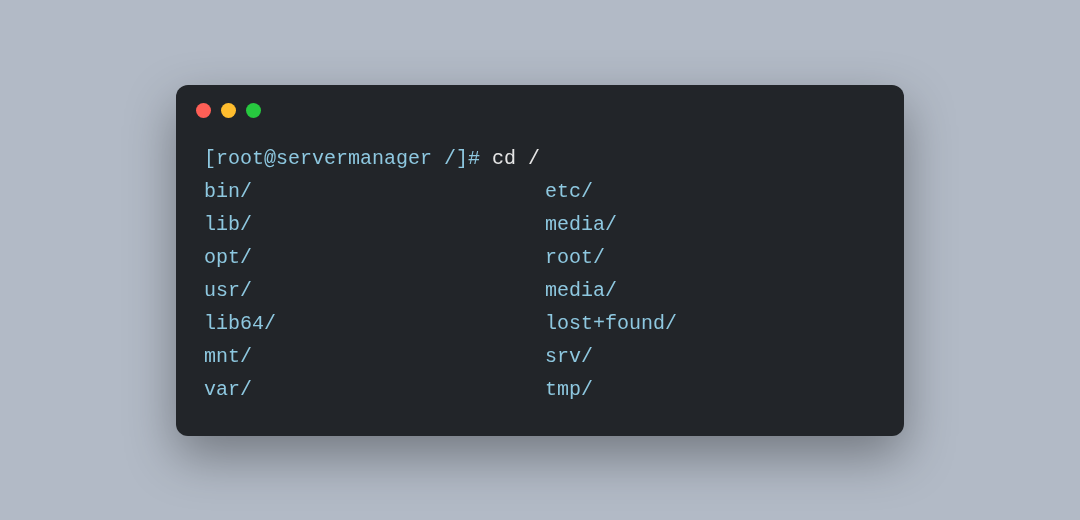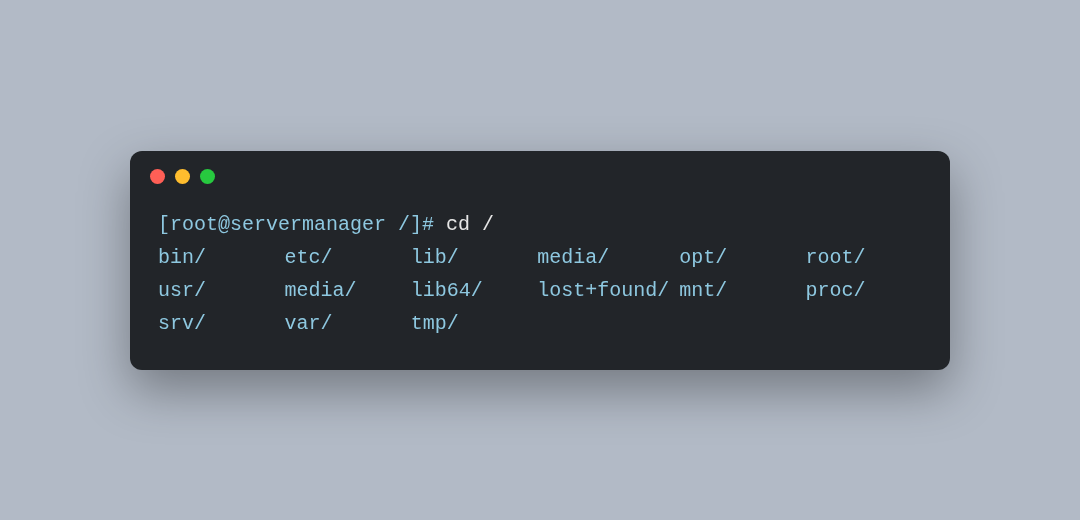--- a/index.html
+++ b/index.html
@@ -6,21 +6,21 @@
   body {
     width: 1080px;
     height: 520px;
     background: #b2bac6;
     display: flex;
     align-items: center;
     justify-content: center;
     font-family: "SF Mono", "Monaco", "Menlo", "Consolas", "Courier New", monospace;
   }
   .terminal-window {
-    width: 820px;
+    width: 728px;
     background: #222529;
     border-radius: 12px;
     box-shadow: 0 20px 50px rgba(0,0,0,0.35);
     overflow: hidden;
   }
   .titlebar {
     display: flex;
     align-items: center;
     gap: 10px;
     padding: 18px 20px 6px 20px;
@@ -37,21 +37,21 @@
     padding: 18px 28px 30px 28px;
     font-size: 20px;
     line-height: 1.65;
     color: #8ec8e0;
   }
   .prompt-line { white-space: pre; }
   .prompt { color: #8ec8e0; }
   .command { color: #e6e6e6; }
   .dir-grid {
     display: grid;
-    grid-template-columns: 1fr 1fr 1fr 1fr 1fr 1fr;
+    grid-template-columns: 1fr 1fr;
     column-gap: 10px;
   }
   .dir-cell { white-space: pre; }
 </style>
 </head>
 <body>
 
 <div class="terminal-window">
   <div class="titlebar">
     <div class="traffic-light tl-close"></div>
@@ -65,21 +65,20 @@
       <span class="dir-cell">etc/</span>
       <span class="dir-cell">lib/</span>
       <span class="dir-cell">media/</span>
       <span class="dir-cell">opt/</span>
       <span class="dir-cell">root/</span>
       <span class="dir-cell">usr/</span>
       <span class="dir-cell">media/</span>
       <span class="dir-cell">lib64/</span>
       <span class="dir-cell">lost+found/</span>
       <span class="dir-cell">mnt/</span>
-      <span class="dir-cell">proc/</span>
       <span class="dir-cell">srv/</span>
       <span class="dir-cell">var/</span>
       <span class="dir-cell">tmp/</span>
       <span class="dir-cell"></span>
       <span class="dir-cell"></span>
     </div>
   </div>
 </div>
 
 </body></html>

